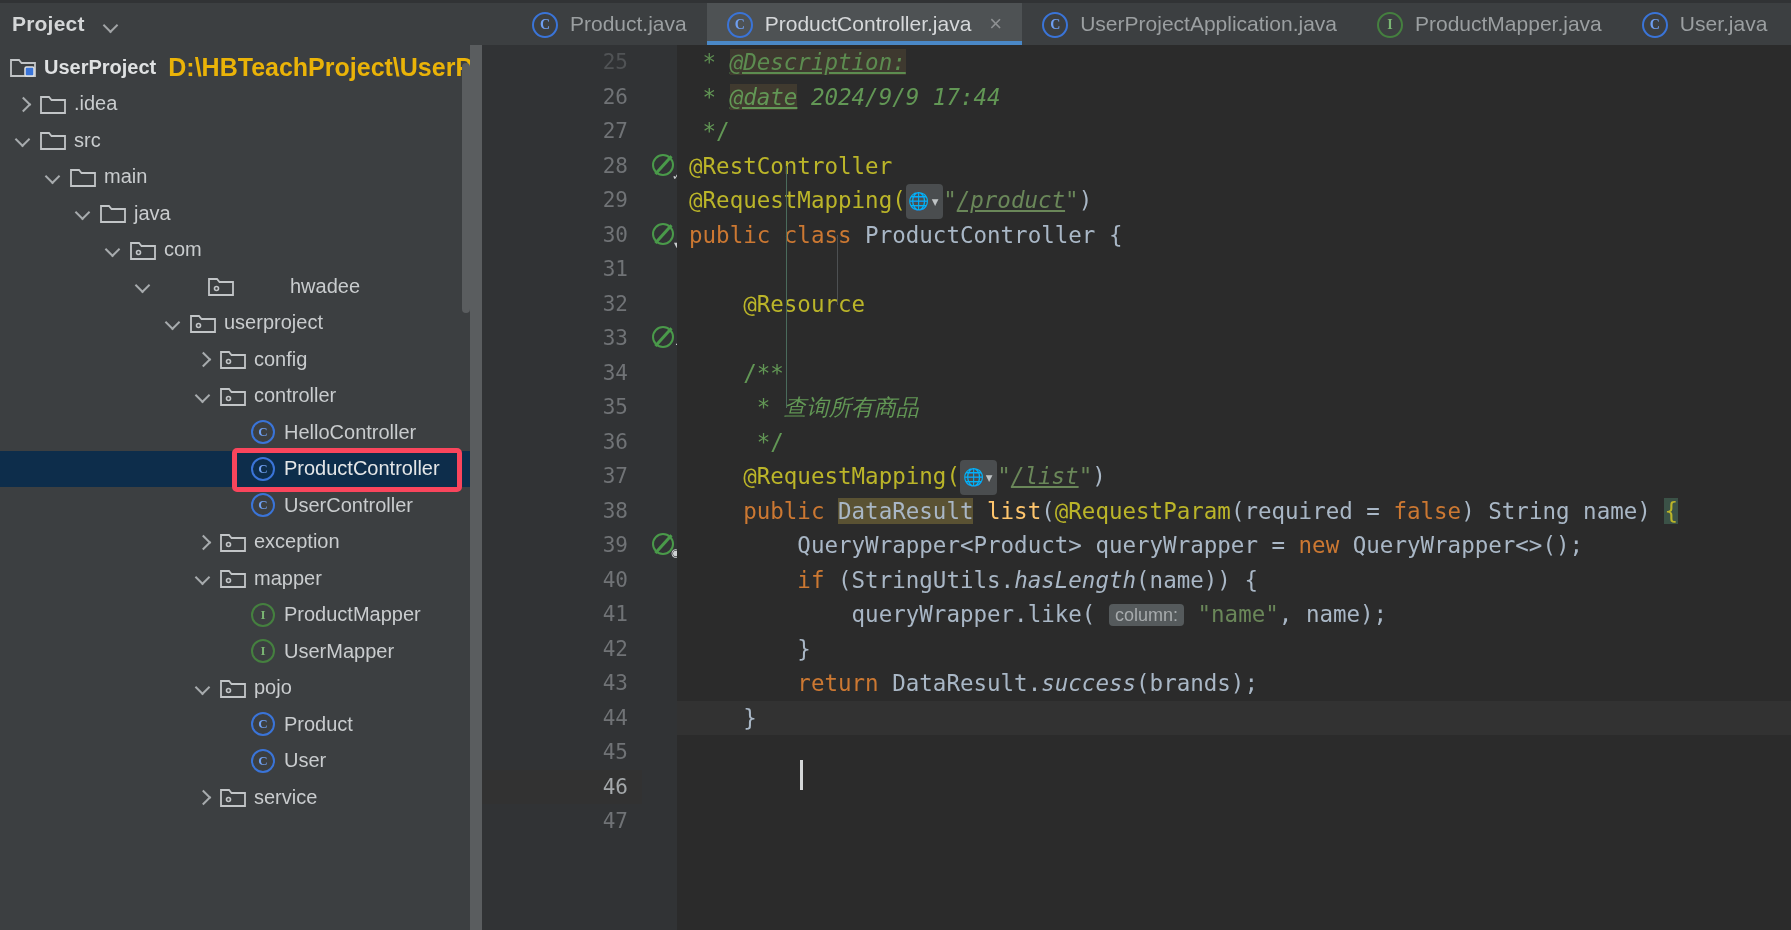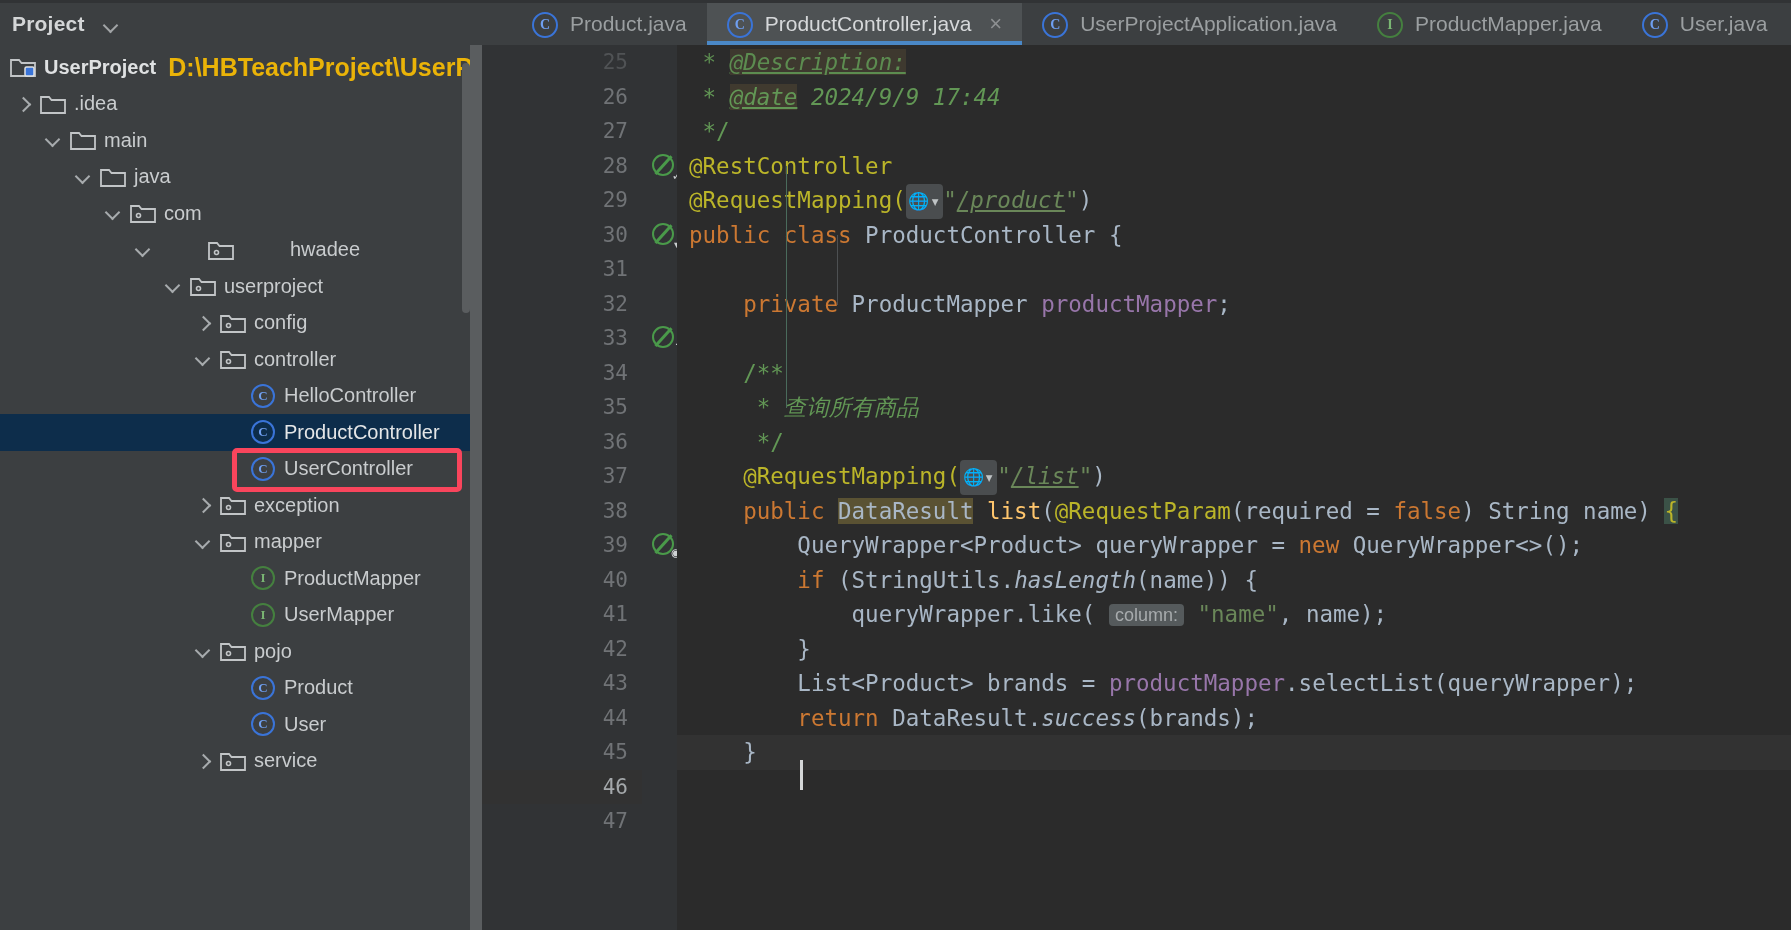--- a/index.html
+++ b/index.html
@@ -223,20 +223,31 @@
               <span class="tw">
                 <span class="arrow right"></span>
               </span>
               <span class="ico">
                 <svg width="26" height="22" viewBox="0 0 26 22">
                   <path d="M1 4 h8 l2.5 3 H25 v13 H1 Z" fill="none" stroke="#c2c5c7" stroke-width="1.8"></path>
                 </svg>
               </span>
               <span class="lbl">.idea</span>
             </div>
+            <div class="node" style="padding-left: 8px;">
+              <span class="tw">
+                <span class="arrow down"></span>
+              </span>
+              <span class="ico">
+                <svg width="26" height="22" viewBox="0 0 26 22">
+                  <path d="M1 4 h8 l2.5 3 H25 v13 H1 Z" fill="none" stroke="#c2c5c7" stroke-width="1.8"></path>
+                </svg>
+              </span>
+              <span class="lbl">src</span>
+            </div>
             <div class="node" style="padding-left: 38px;">
               <span class="tw">
                 <span class="arrow down"></span>
               </span>
               <span class="ico">
                 <svg width="26" height="22" viewBox="0 0 26 22">
                   <path d="M1 4 h8 l2.5 3 H25 v13 H1 Z" fill="none" stroke="#c2c5c7" stroke-width="1.8"></path>
                 </svg>
               </span>
               <span class="lbl">main</span>
@@ -531,32 +542,31 @@
         <div class="foldcol"></div>
         <div class="code">
           <div id="code-holder">
               <div class="cl" style="opacity: 0.9;"><span class="cmtp"> * </span><span class="tagu">@Description:</span></div>
               <div class="cl"><span class="cmtp"> * </span><span class="tagu">@date</span><span class="cmt"> 2024/9/9 17:44</span></div>
               <div class="cl"><span class="cmtp"> */</span></div>
               <div class="cl"><span class="ann">@RestController</span></div>
               <div class="cl"><span class="ann">@RequestMapping(</span><span class="globe">🌐▾</span><span class="str">"</span><span class="lnk">/product</span><span class="str">"</span><span class="pun">)</span></div>
               <div class="cl"><span class="kw">public class</span><span class="typ"> ProductController </span><span class="pun">{</span></div>
               <div class="cl"></div>
-              <div class="cl"><span class="kw">    private</span><span class="typ"> ProductMapper </span><span class="fld">productMapper</span><span class="pun">;</span></div>
+              <div class="cl"><span class="ann">    @Resource</span></div>
               <div class="cl"></div>
               <div class="cl"><span class="cmtp">    /**</span></div>
               <div class="cl"><span class="cmt">     * 查询所有商品</span></div>
               <div class="cl"><span class="cmtp">     */</span></div>
               <div class="cl"><span class="ann">    @RequestMapping(</span><span class="globe">🌐▾</span><span class="str">"</span><span class="lnk">/list</span><span class="str">"</span><span class="pun">)</span></div>
               <div class="cl"><span class="kw">    public </span><span class="typ hl">DataResult</span><span class="mth"> list</span><span class="pun">(</span><span class="ann">@RequestParam</span><span class="pun">(required = </span><span class="kw">false</span><span class="pun">) String name) </span><span class="brace-hl">{</span></div>
               <div class="cl"><span class="typ">        QueryWrapper&lt;Product&gt; queryWrapper = </span><span class="kw">new</span><span class="typ"> QueryWrapper&lt;&gt;();</span></div>
               <div class="cl"><span class="kw">        if</span><span class="typ"> (StringUtils.</span><span class="typ ital">hasLength</span><span class="typ">(name)) {</span></div>
               <div class="cl"><span class="typ">            queryWrapper.like( </span><span class="hint">column:</span><span class="str"> "name"</span><span class="typ">, name);</span></div>
               <div class="cl"><span class="typ">        }</span></div>
-              <div class="cl"><span class="typ">        List&lt;Product&gt; brands = </span><span class="fld">productMapper</span><span class="typ">.selectList(queryWrapper);</span></div>
               <div class="cl"><span class="kw">        return</span><span class="typ"> DataResult.</span><span class="typ ital">success</span><span class="typ">(brands);</span></div>
               <div class="cl cur"><span class="typ">    }</span></div>
               <div class="cl"></div>
             </div>
 
           <div class="guide" style="left:109px; top:121px; height:242px;"></div>
           <div class="guide2" style="left:160px; top:190px; height:70px;"></div>
           <div class="caret" style="left:123px; top:715px; height:30px;"></div>
         </div>
       </div>

